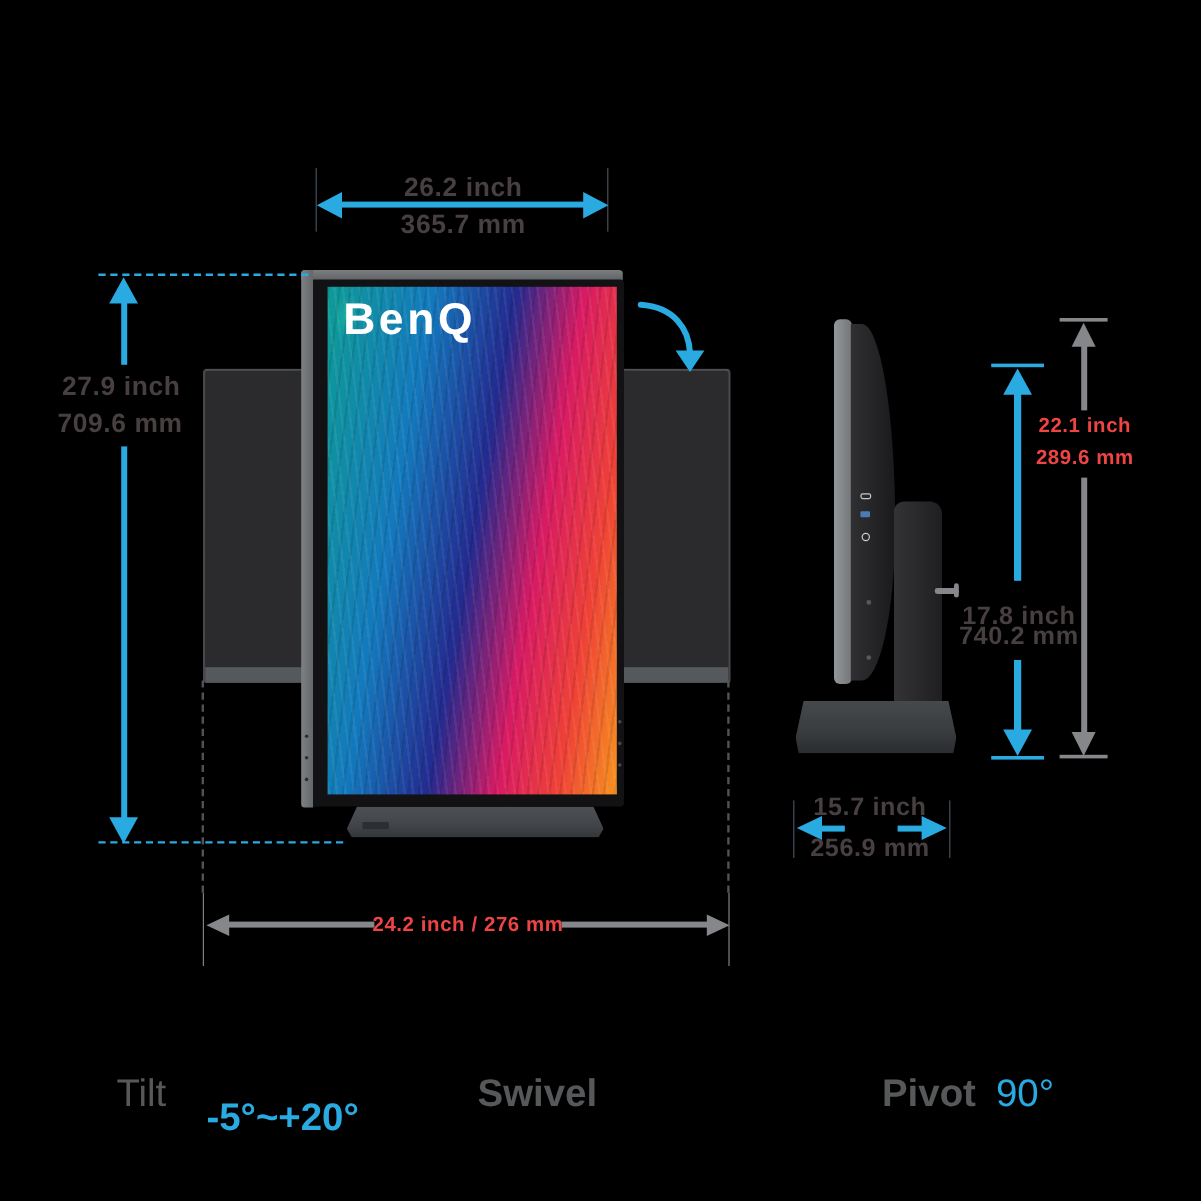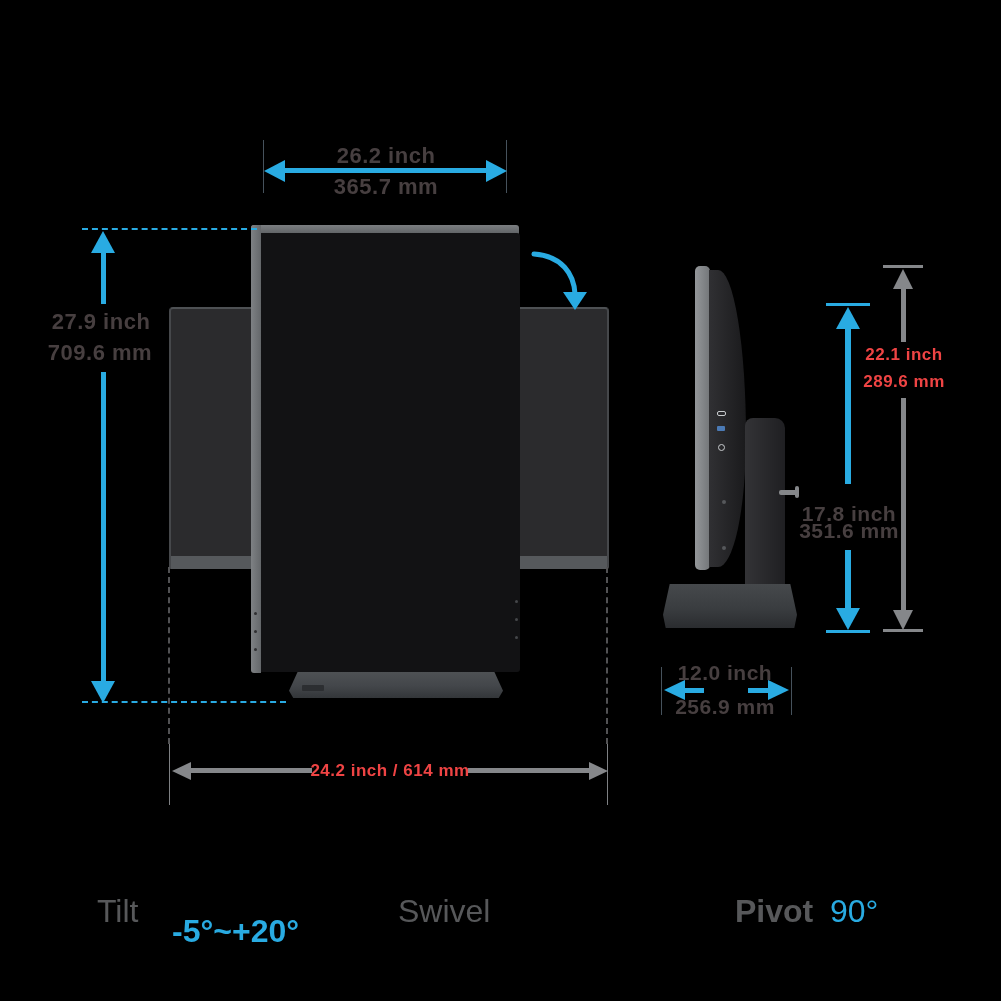--- a/index.html
+++ b/index.html
@@ -70,20 +70,23 @@
 
   <div class="abs" style="left:251px;top:225px;width:268px;height:9px;background:linear-gradient(180deg,#7b7e81,#5f6265);border-radius:3px 3px 0 0;"></div>
   <div class="abs" style="left:251px;top:225px;width:10px;height:448px;background:linear-gradient(90deg,#7e8184,#64676a);border-radius:3px 0 0 3px;"></div>
   <div class="dot" style="left:254px;top:612px;width:3px;height:3px;background:#2f2f31;"></div>
   <div class="dot" style="left:254px;top:630px;width:3px;height:3px;background:#2f2f31;"></div>
   <div class="dot" style="left:254px;top:648px;width:3px;height:3px;background:#2f2f31;"></div>
   <div class="abs" style="left:261px;top:233px;width:259px;height:439px;background:#121214;border-radius:0 3px 3px 0;"></div>
   <div class="dot" style="left:515px;top:600px;width:3px;height:3px;background:#45474a;"></div>
   <div class="dot" style="left:515px;top:618px;width:3px;height:3px;background:#45474a;"></div>
   <div class="dot" style="left:515px;top:636px;width:3px;height:3px;background:#45474a;"></div>
+  <div class="screen" style="left:273px;top:239px;width:241px;height:423px;">
+    <div class="logo" style="left:13px;top:6px;">BenQ</div>
+  </div>
 
   <div class="abs" style="left:289px;top:672px;width:214px;height:26px;background:linear-gradient(180deg,#4e5154 0%,#43464a 55%,#333639 100%);
               clip-path:polygon(4% 0,96% 0,100% 72%,98% 100%,2% 100%,0 72%);"></div>
   <div class="abs" style="left:302px;top:685px;width:22px;height:6px;background:#2c2e31;border-radius:1px;"></div>
 
   <svg class="abs" style="left:518px;top:238px;" width="74" height="76" viewBox="0 0 74 76">
     <path d="M16,16 C44,18 56,36 57,56" fill="none" stroke="#29abe2" stroke-width="5" stroke-linecap="round"></path>
     <polygon points="45,54 69,54 57,72" fill="#29abe2"></polygon>
   </svg>
 
@@ -103,21 +106,21 @@
   <div class="t-dark fs22" style="left:100px;top:340px;">709.6 mm</div>
   <div class="sh" style="left:101px;top:372px;width:5px;height:310px;"></div>
   <div class="tri td" style="left:91px;top:681px;"></div>
 
   <div class="dash-v" style="left:168px;top:567px;height:177px;"></div>
   <div class="dash-v" style="left:606px;top:567px;height:177px;"></div>
   <div class="ext gy" style="left:169px;top:744px;height:61px;"></div>
   <div class="ext gy" style="left:607px;top:744px;height:61px;"></div>
   <div class="tri tl gy" style="left:172px;top:762px;"></div>
   <div class="sh gy" style="left:190px;top:768px;width:122px;height:5px;"></div>
-  <div class="t-gray fs17" style="left:390px;top:761px;">24.2 inch / 614 mm</div>
+  <div class="t-gray fs17" style="left:390px;top:761px;">24.2 inch / 276 mm</div>
   <div class="sh gy" style="left:468px;top:768px;width:122px;height:5px;"></div>
   <div class="tri tr gy" style="left:589px;top:762px;"></div>
 
   <div class="abs" style="left:695px;top:266px;width:15px;height:304px;background:linear-gradient(90deg,#94979a,#737679);border-radius:5px;"></div>
   <div class="abs" style="left:709px;top:270px;width:37px;height:297px;background:linear-gradient(90deg,#303033,#1a1a1c);
               border-radius:0 30px 30px 0 / 0 180px 140px 0;"></div>
   <div class="abs" style="left:745px;top:418px;width:40px;height:172px;background:linear-gradient(90deg,#333336,#1f1f22);border-radius:8px 10px 0 0;"></div>
   <div class="abs" style="left:779px;top:490px;width:20px;height:5px;background:#85878a;border-radius:2px;"></div>
   <div class="abs" style="left:795px;top:486px;width:4px;height:12px;background:#85878a;border-radius:2px;"></div>
   <div class="abs" style="left:663px;top:584px;width:134px;height:44px;background:linear-gradient(180deg,#46494c 0%,#3a3d40 55%,#2a2c2f 100%);
@@ -125,42 +128,42 @@
   <div class="abs" style="left:717px;top:411px;width:7px;height:3px;border:1px solid #c8cbce;border-radius:2px;"></div>
   <div class="abs" style="left:717px;top:426px;width:8px;height:5px;background:#4b7ab5;border-radius:1px;"></div>
   <div class="dot" style="left:718px;top:444px;width:5px;height:5px;border:1px solid #c8cbce;"></div>
   <div class="dot" style="left:722px;top:500px;width:4px;height:4px;background:#56585b;"></div>
   <div class="dot" style="left:722px;top:546px;width:4px;height:4px;background:#56585b;"></div>
 
   <div class="sh" style="left:826px;top:303px;width:44px;height:3px;"></div>
   <div class="tri tu" style="left:836px;top:307px;"></div>
   <div class="sh" style="left:845px;top:327px;width:6px;height:157px;"></div>
   <div class="t-dark fs21" style="left:849px;top:502px;text-align:right;">17.8 inch</div>
-  <div class="t-dark fs21" style="left:849px;top:519px;">351.6 mm</div>
+  <div class="t-dark fs21" style="left:849px;top:519px;">740.2 mm</div>
   <div class="sh" style="left:845px;top:550px;width:6px;height:60px;"></div>
   <div class="tri td" style="left:836px;top:608px;"></div>
   <div class="sh" style="left:826px;top:630px;width:44px;height:3px;"></div>
 
   <div class="sh gy" style="left:883px;top:265px;width:40px;height:3px;"></div>
   <div class="tri tu gy" style="left:893px;top:269px;"></div>
   <div class="sh gy" style="left:901px;top:287px;width:5px;height:55px;"></div>
   <div class="t-gray fs17" style="left:904px;top:345px;">22.1 inch</div>
   <div class="t-gray fs17" style="left:904px;top:372px;">289.6 mm</div>
   <div class="sh gy" style="left:901px;top:398px;width:5px;height:214px;"></div>
   <div class="tri td gy" style="left:893px;top:610px;"></div>
   <div class="sh gy" style="left:883px;top:629px;width:40px;height:3px;"></div>
 
   <div class="ext" style="left:661px;top:667px;height:48px;"></div>
   <div class="ext" style="left:791px;top:667px;height:48px;"></div>
   <div class="tri tl sm" style="left:664px;top:680px;"></div>
   <div class="sh" style="left:684px;top:688px;width:20px;height:5px;"></div>
-  <div class="t-dark fs21" style="left:725px;top:661px;">12.0 inch</div>
+  <div class="t-dark fs21" style="left:725px;top:661px;">15.7 inch</div>
   <div class="sh" style="left:748px;top:688px;width:21px;height:5px;"></div>
   <div class="tri tr sm" style="left:768px;top:680px;"></div>
   <div class="t-dark fs21" style="left:725px;top:695px;text-align:right;">256.9 mm</div>
 
   <div class="feat-l" style="left:97px;top:893px;">Tilt</div>
   <div class="feat-v" style="left:172px;top:913px;font-weight:bold;">-5°~+20°</div>
-  <div class="feat-l" style="left:398px;top:893px;">Swivel</div>
+  <div class="feat-l" style="left:398px;top:893px;font-weight:bold;">Swivel</div>
   <div class="feat-l" style="left:735px;top:893px;font-weight:bold;">Pivot</div>
   <div class="feat-v" style="left:830px;top:893px;">90°</div>
 
 </div>
 
 </body></html>

